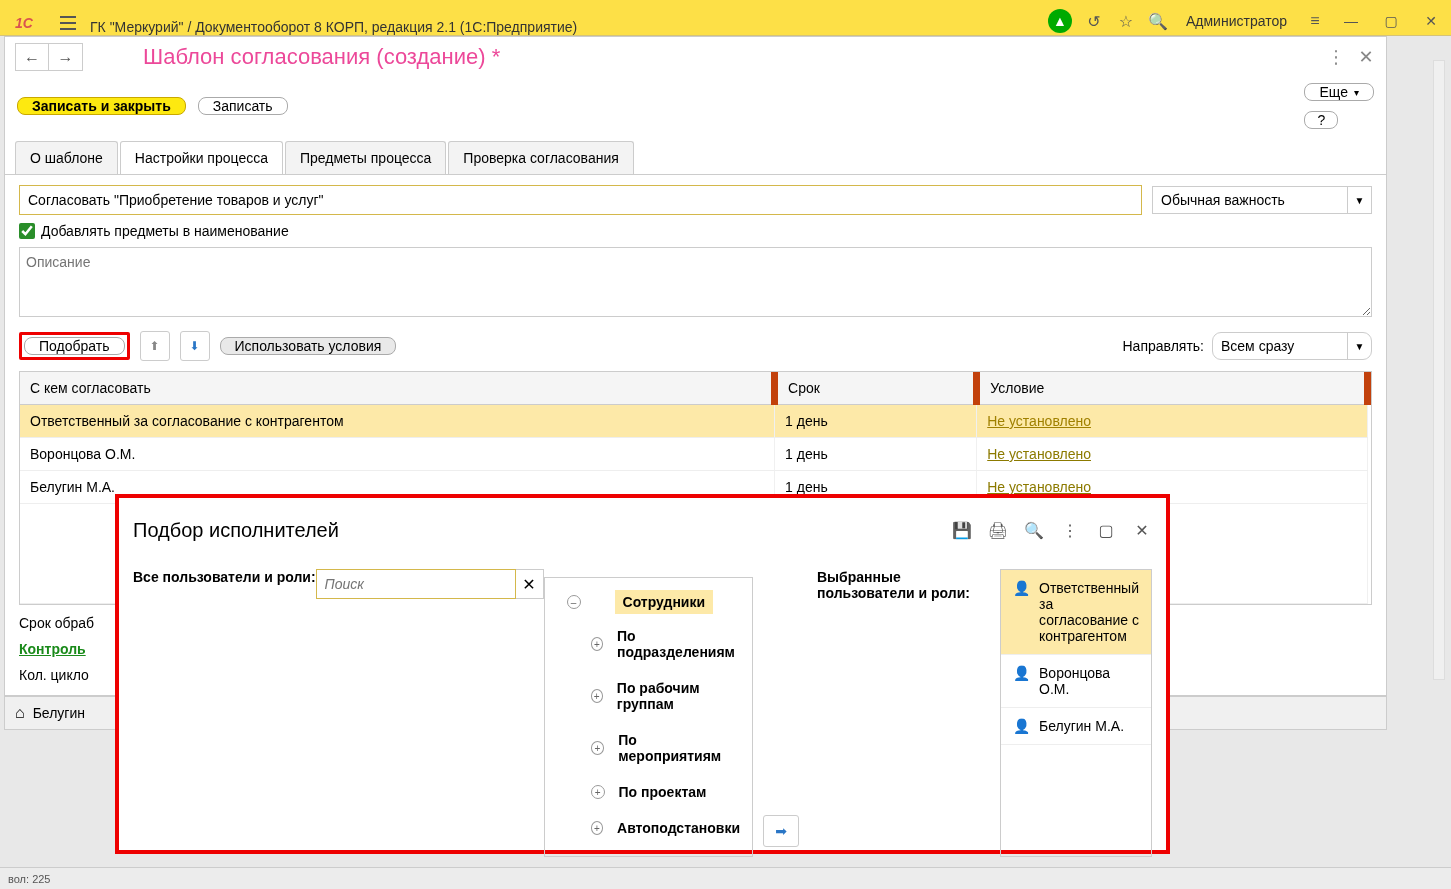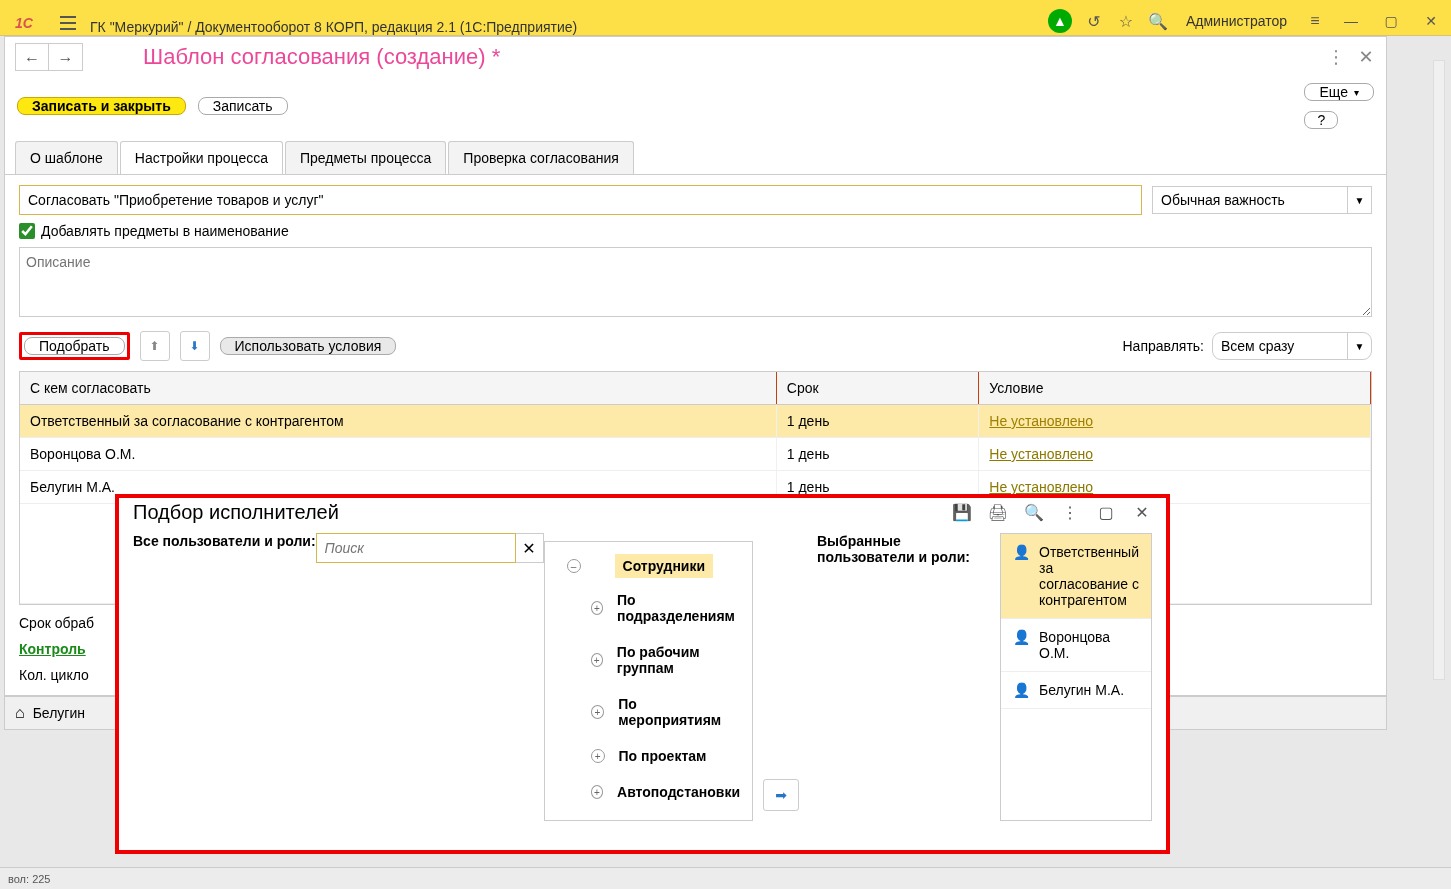--- a/index.html
+++ b/index.html
@@ -58,33 +58,33 @@
   .red-box { border:3px solid #e00; padding:2px; border-radius:2px;}
   .icon-btn { width:30px; height:30px; border:1px solid #ccc; border-radius:3px; display:flex; align-items:center; justify-content:center; font-size:12px; cursor:pointer; background:#fff;}
   .icon-btn .arrow-up{color:#888;}
   .icon-btn .arrow-down{color:#2a76c6;}
   .btn.gray{ background:#e9e9e9;}
   .label-sm{font-size:14px;}
 
   
   .grid { margin-top:10px; border:1px solid #ccc; }
   .grid table{ width:100%; border-collapse:collapse; }
-  .grid th { text-align:left; font-weight:normal; font-size:14px; padding:8px 10px; background:#f5f5f5; border-bottom:1px solid #ccc; border-right:1px solid #c2410c;}
+  .grid th { text-align:left; font-weight:normal; font-size:14px; padding:8px 10px; background:#f5f5f5; border-bottom:1px solid #ccc; border-right:7px solid #c2410c;}
   .grid td { font-size:14px; padding:8px 10px; border-bottom:1px solid #eee; border-right:1px solid #f0f0f0;}
   .grid tr.sel td{ background:#fde9a8;}
   .grid .link { color:#8c7a00; text-decoration:underline; cursor:pointer;}
   .grid tr.sel .link{ color:#a08000;}
   .grid .blank td{ height:100px;}
 
   .lbl-row{ margin-top:10px; font-size:14px;}
   .ctrl-green{ color:#1a8a1a; font-weight:bold; margin-top:10px; font-size:14px; text-decoration:underline;}
 
   
   .modal { position:absolute; left:115px; top:494px; width:1055px; height:360px; background:#fff; border:4px solid #e00; padding:0; z-index:10;}
-  .modal-hdr { display:flex; align-items:center; padding:3px 14px;}
+  .modal-hdr { display:flex; align-items:center; padding:21px 14px;}
   .modal-title{ font-size:20px; flex:1;}
   .modal-icons{ display:flex; gap:16px;}
   .m-ico{ width:20px;height:20px; color:#555; font-size:16px; cursor:pointer; display:flex;align-items:center;justify-content:center;}
 
   .modal-body{ display:flex; padding: 6px 14px; gap:10px; height: 300px;}
   .m-left{ flex:0 0 620px; display:flex; flex-direction:row;}
   .m-mid{ width:44px; display:flex; flex-direction:column; justify-content:flex-end; padding-bottom:10px;}
   .m-right{ flex:1; display:flex; }
   .m-label{ font-size:14px; font-weight:bold; margin-bottom:6px;}
   .search-wrap{ display:flex;}

